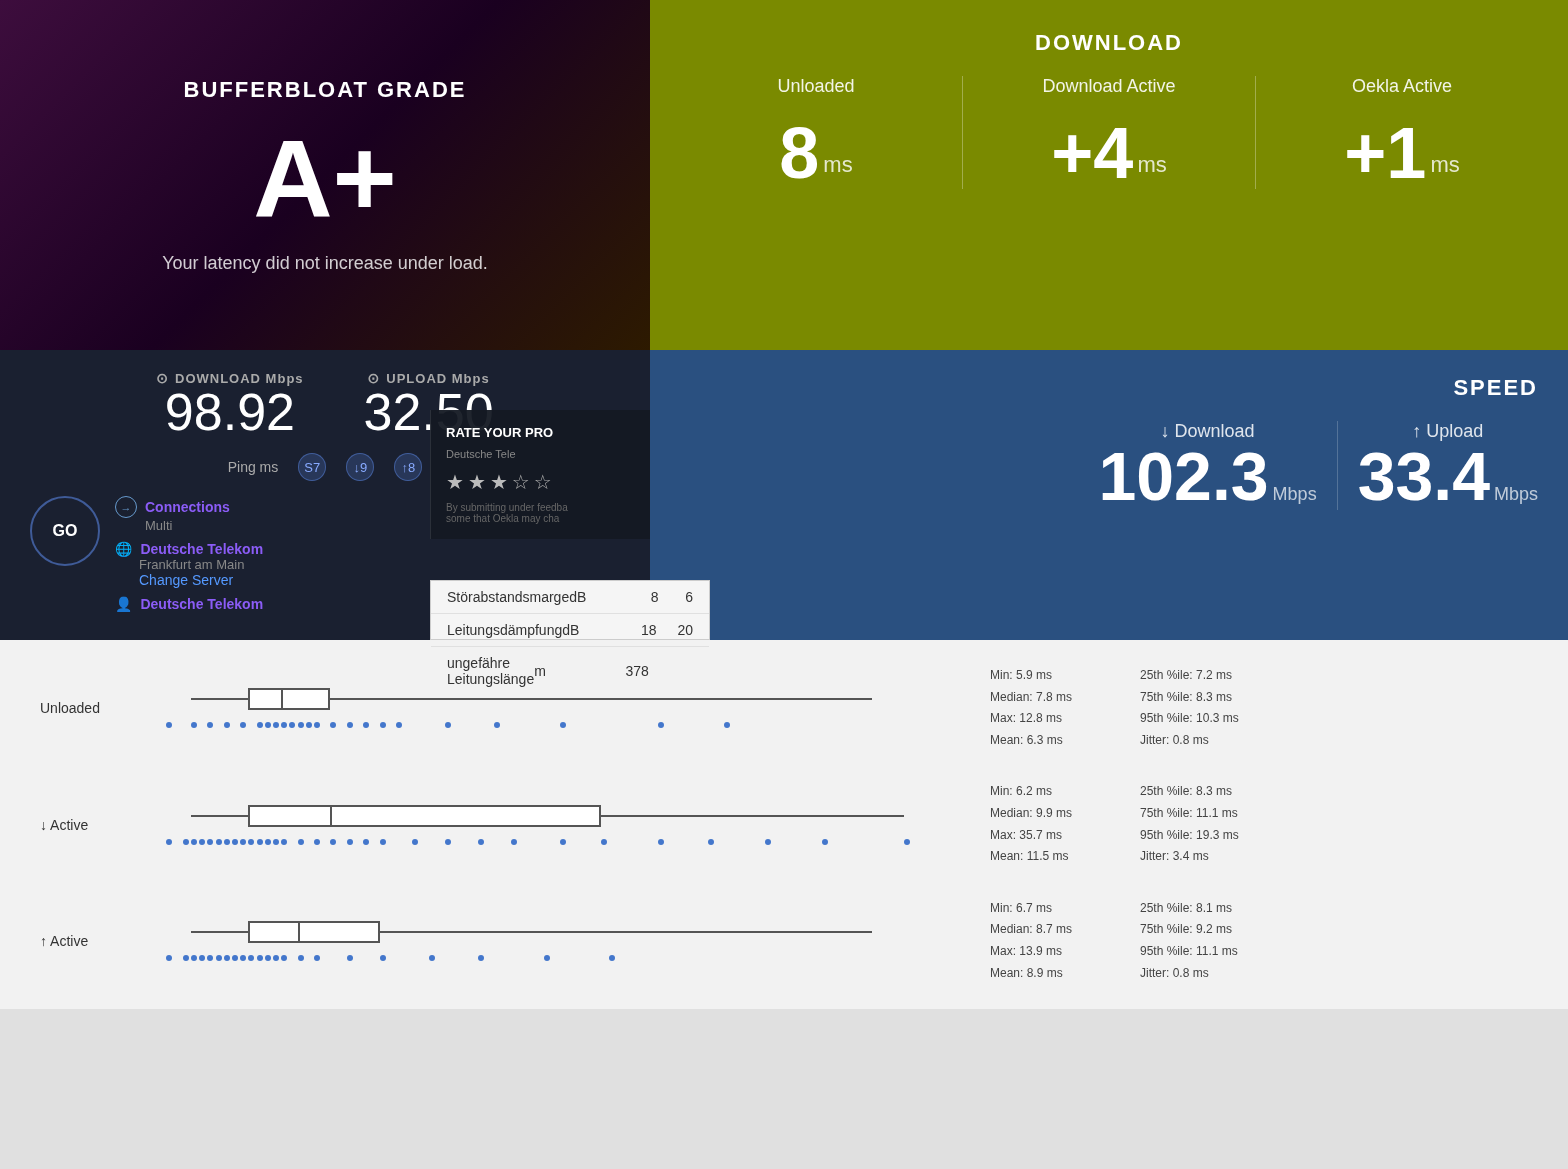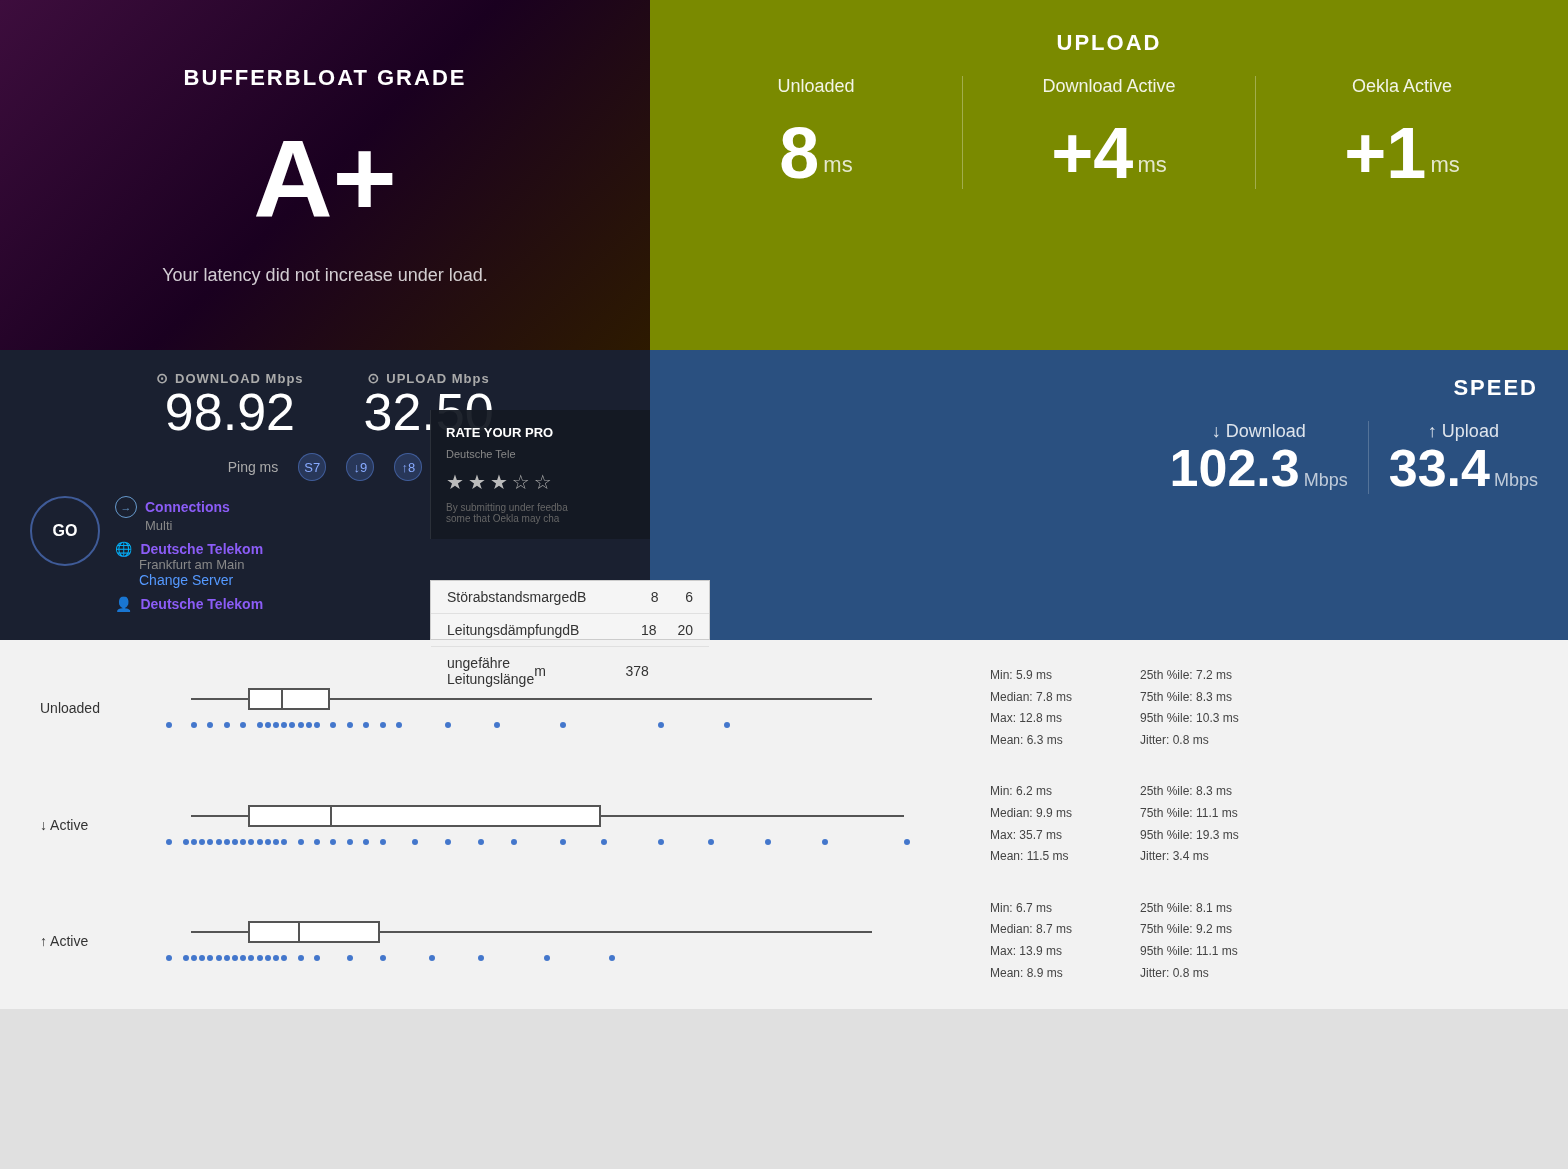--- a/index.html
+++ b/index.html
@@ -8,21 +8,20 @@
     
     .bufferbloat-panel {
       background: linear-gradient(135deg, #3d0d3d 0%, #1a0020 50%, #2d1a00 100%);
       display: flex;
       flex-direction: column;
       align-items: center;
       justify-content: center;
       padding: 40px;
       grid-column: 1;
       grid-row: 1;
-      gap: 12px;
     }
     .bufferbloat-title {
       color: white;
       font-size: 22px;
       font-weight: bold;
       letter-spacing: 2px;
       margin-bottom: 20px;
       text-align: center;
     }
     .bufferbloat-grade {
@@ -290,21 +289,21 @@
       border-right: 1px solid rgba(255,255,255,0.2);
       padding-right: 20px;
     }
     .speed-col:last-child { border-right: none; padding-right: 0; }
     .speed-col-label {
       color: rgba(255,255,255,0.85);
       font-size: 18px;
     }
     .speed-col-value {
       color: white;
-      font-size: 52px;
+      font-size: 68px;
       font-weight: bold;
       line-height: 1;
     }
     .speed-col-unit {
       color: rgba(255,255,255,0.7);
       font-size: 18px;
       margin-left: 4px;
     }
     .boxplot-row {
       display: flex;
@@ -431,21 +430,21 @@
 
   <div class="top-panels">
 
     <div class="bufferbloat-panel" style="width:650px;">
       <div class="bufferbloat-title">BUFFERBLOAT GRADE</div>
       <div class="bufferbloat-grade">A+</div>
       <div class="bufferbloat-message">Your latency did not increase under load.</div>
     </div>
 
     <div class="latency-panel" style="flex:1;">
-      <div class="latency-title">UPLOAD</div>
+      <div class="latency-title">DOWNLOAD</div>
       <div class="latency-columns">
         <div class="latency-col">
           <div class="latency-col-label">Unloaded</div>
           <div>
             <span class="latency-value">8</span><span class="latency-unit">ms</span>
           </div>
         </div>
         <div class="latency-col">
           <div class="latency-col-label">Download Active</div>
           <div>

